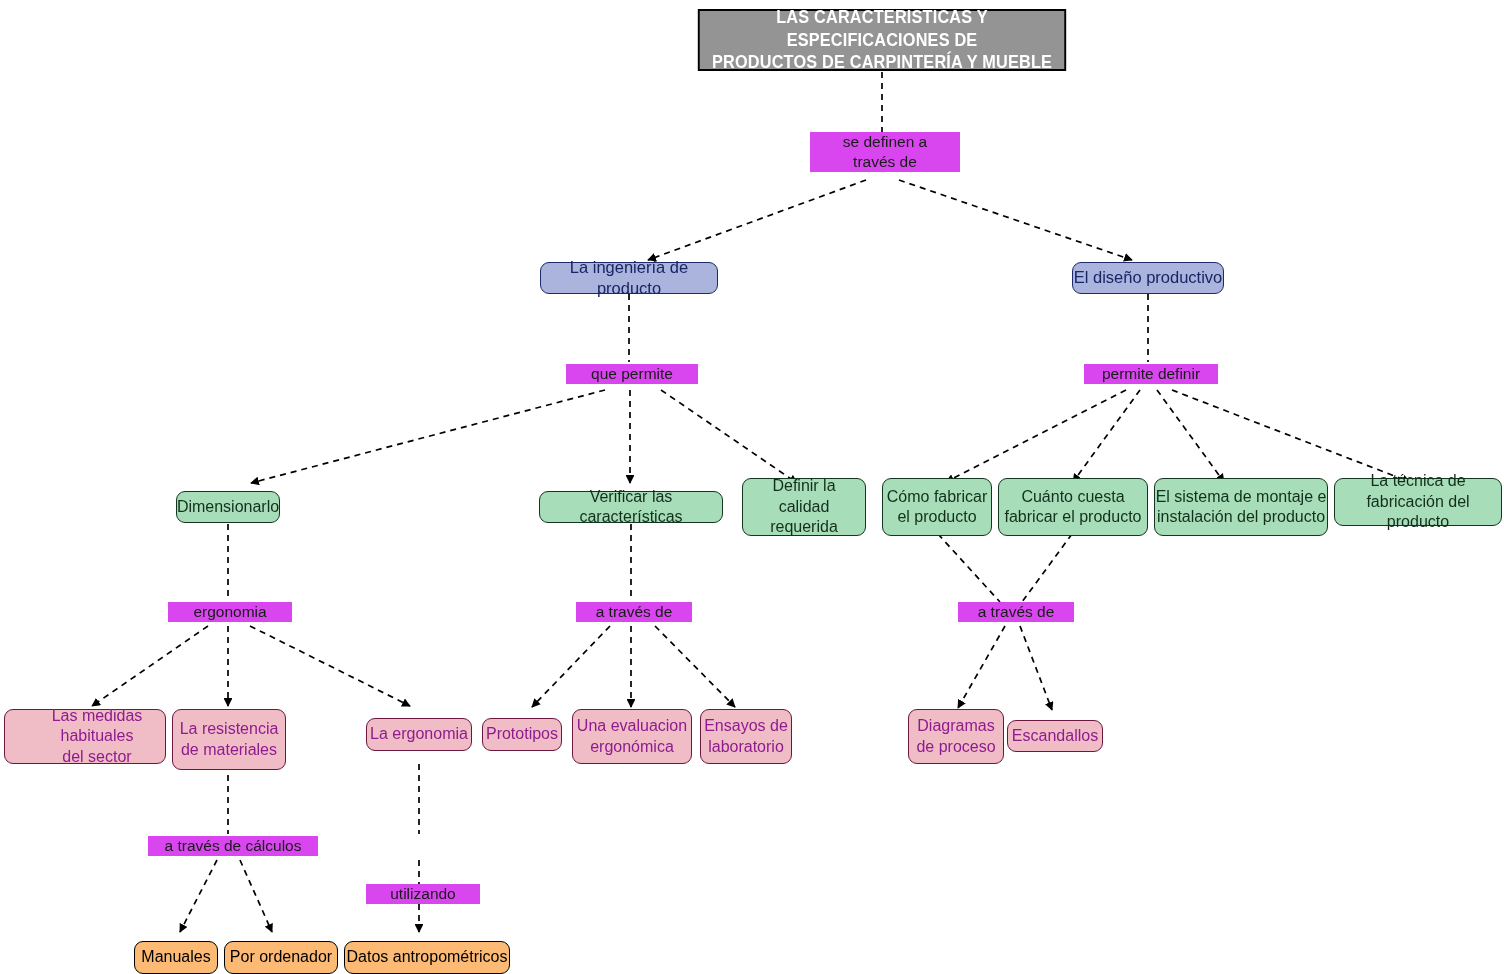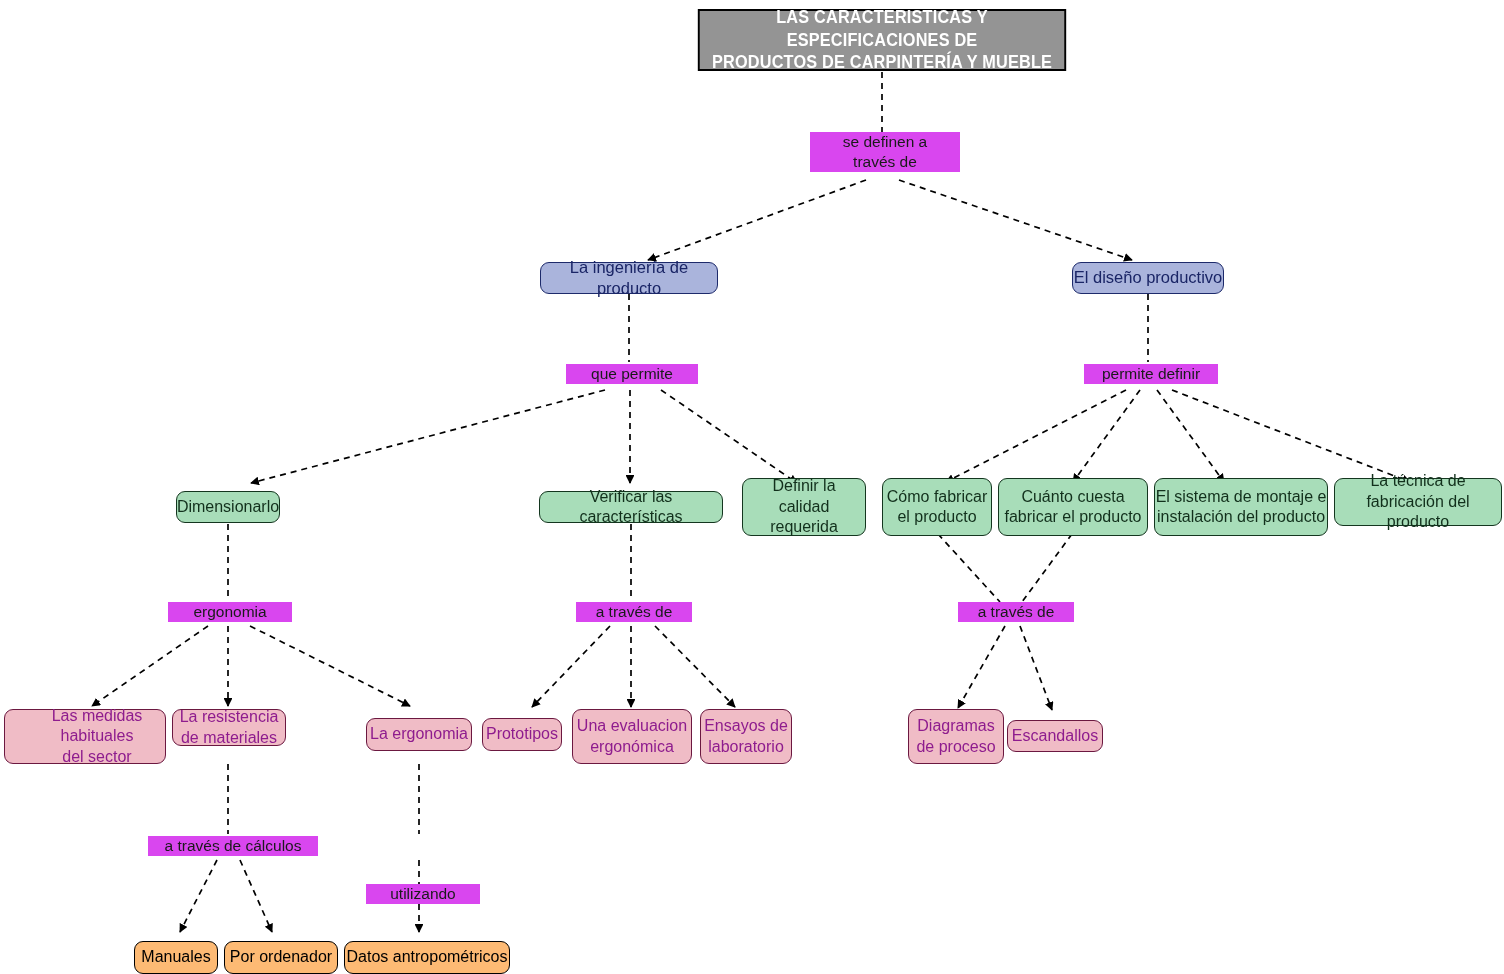--- a/index.html
+++ b/index.html
@@ -164,21 +164,21 @@
 
   <div class="node green" style="left:1154px; top:474px; width:174px; height:58px;">El sistema de montaje e
 instalación del producto</div>
 
   <div class="node green" style="left:1334px; top:474px; width:168px; height:48px;">La técnica de
 fabricación del producto</div>
 
   <div class="node pink" style="left:4px; top:705px; width:162px; height:55px;padding-left:24px;">Las medidas habituales
 del sector</div>
 
-  <div class="node pink" style="left:172px; top:705px; width:114px; height:37px;">La resistencia
+  <div class="node pink" style="left:172px; top:705px; width:114px; height:61px;">La resistencia
 de materiales</div>
 
   <div class="node pink" style="left:366px; top:714px; width:106px; height:33px;">La ergonomia</div>
 
   <div class="node pink" style="left:482px; top:714px; width:80px; height:33px;">Prototipos</div>
 
   <div class="node pink" style="left:572px; top:705px; width:120px; height:55px;">Una evaluacion
 ergonómica</div>
 
   <div class="node pink" style="left:700px; top:705px; width:92px; height:55px;">Ensayos de

